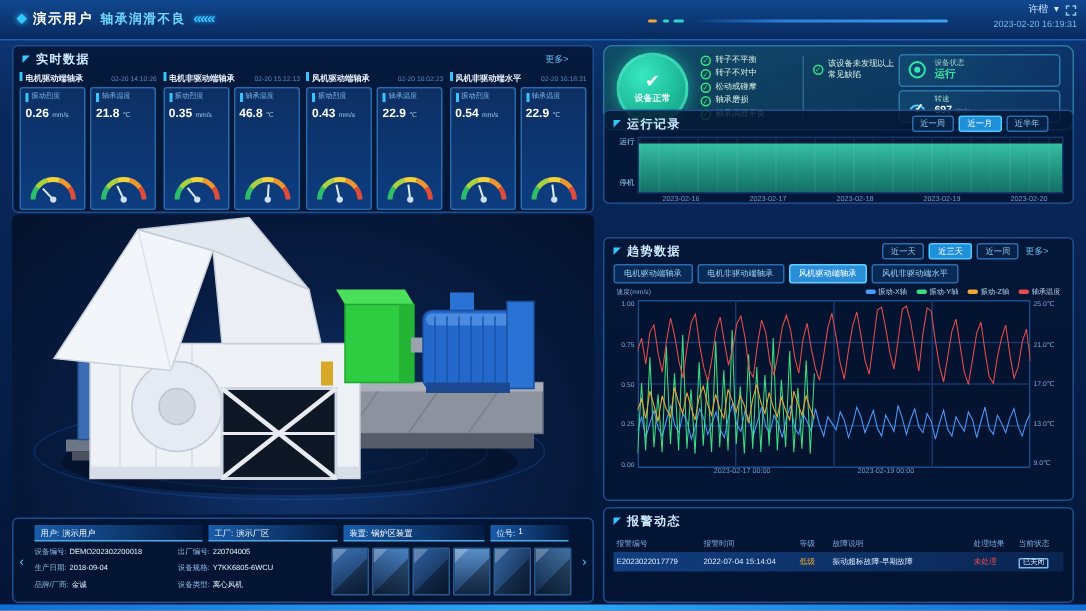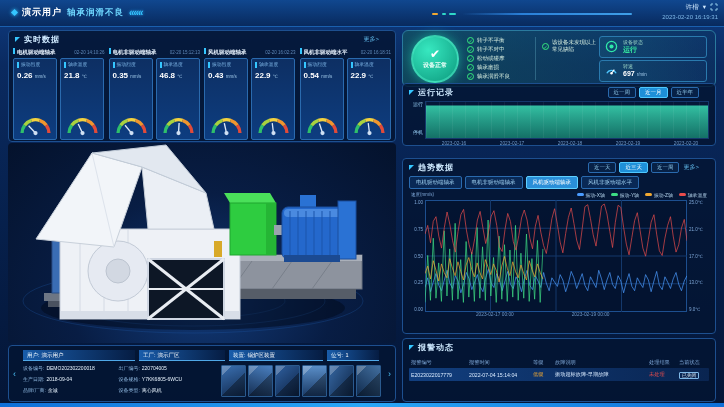--- a/index.html
+++ b/index.html
@@ -71,21 +71,21 @@
   .sum-row{display:flex;align-items:center;gap:3px;font-size:5.5px;color:#d8efe0;}
   .chip-col{width:108px;flex:none;margin-right:8px;}
   .chip{display:flex;align-items:center;height:20px;margin:2px 0;padding:0 5px;border:1px solid #2a7aae;border-radius:3px;
     background:linear-gradient(90deg,rgba(20,80,120,.55),rgba(20,60,110,.25));}
   .chip svg{width:13px;height:13px;margin-right:5px;flex:none;}
   .chip .c-lbl{font-size:5px;color:#9fd8c8;line-height:7px;}
   .chip .c-val{font-size:7px;font-weight:bold;color:#fff;line-height:8px;}
   .chip .c-val.green{color:#35e8a0;}
   .chip .c-unit{font-size:4.5px;color:#9fc8e8;font-weight:normal;}
   
-  #run{left:402px;top:83px;width:314px;height:63px;}
+  #run{left:402px;top:73px;width:314px;height:63px;}
   #run .body{display:flex;padding:2px 6px 0 4px;}
   .run-y{width:18px;display:flex;flex-direction:column;justify-content:space-between;height:34px;
     font-size:5px;color:#9fd8ff;text-align:right;padding-right:2px;box-sizing:border-box;}
   .run-chart{flex:1;height:36px;position:relative;border:1px solid #14386b;background:rgba(6,26,58,.8);}
   .run-chart .dots{position:absolute;inset:0;
     background:repeating-linear-gradient(90deg,rgba(255,255,255,.05) 0 1px,transparent 1px 13px);}
   .run-x{display:flex;justify-content:space-around;font-size:4.8px;color:#6f98c8;margin-left:22px;height:8px;align-items:center;}
   
   #trend{left:402px;top:158px;width:314px;height:176px;}
   #tabs{display:flex;gap:3px;padding:2px 6px 0 6px;}

